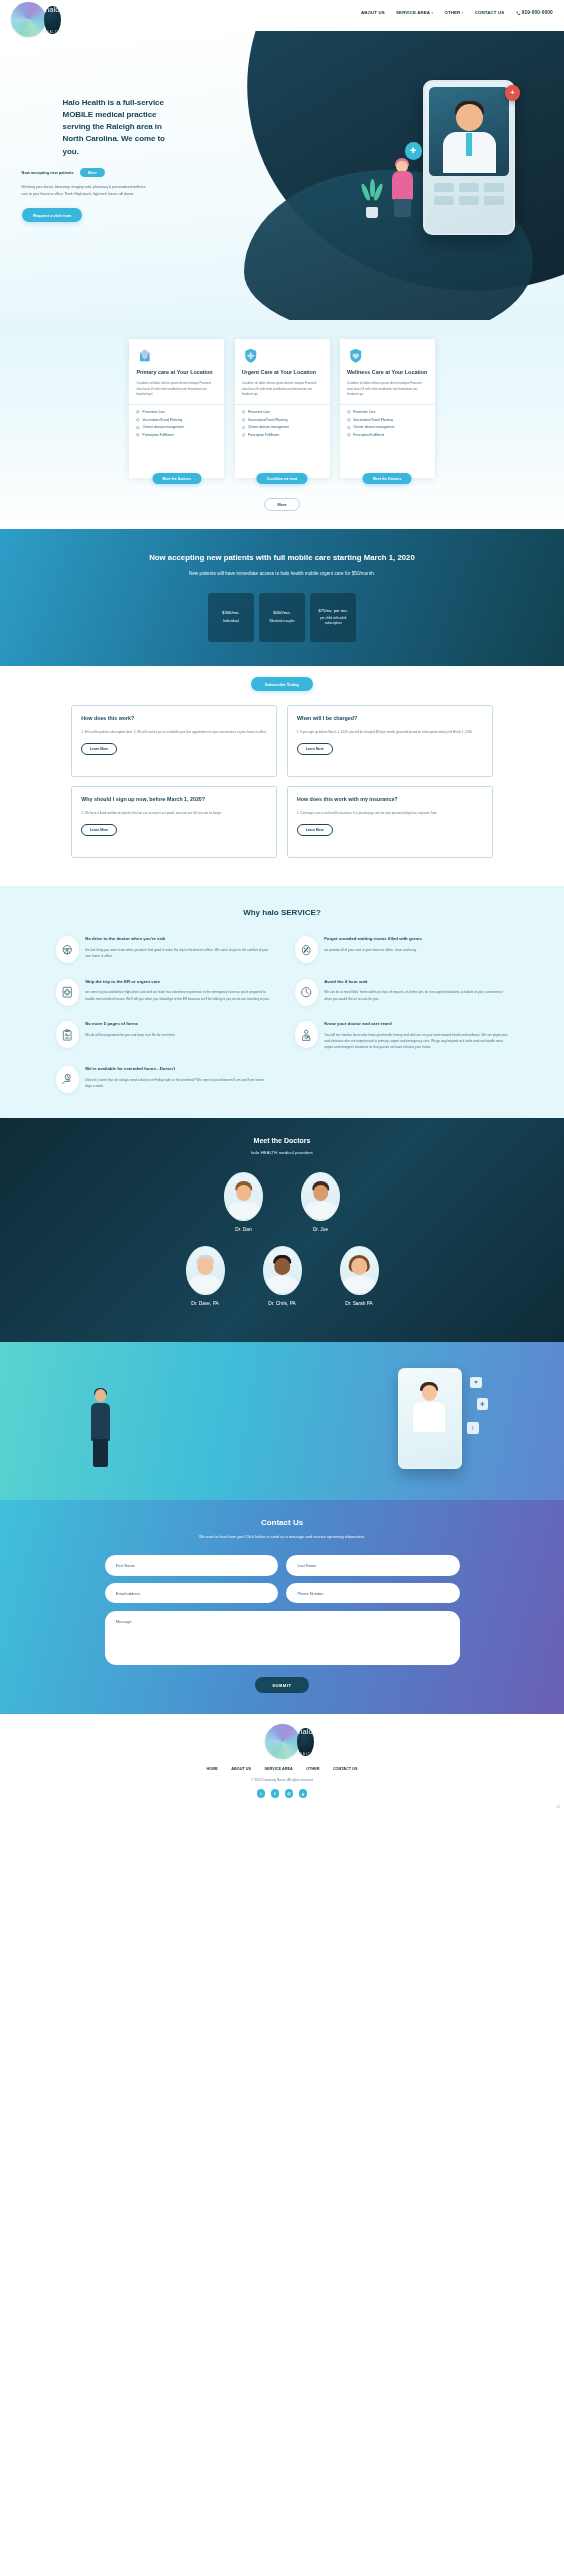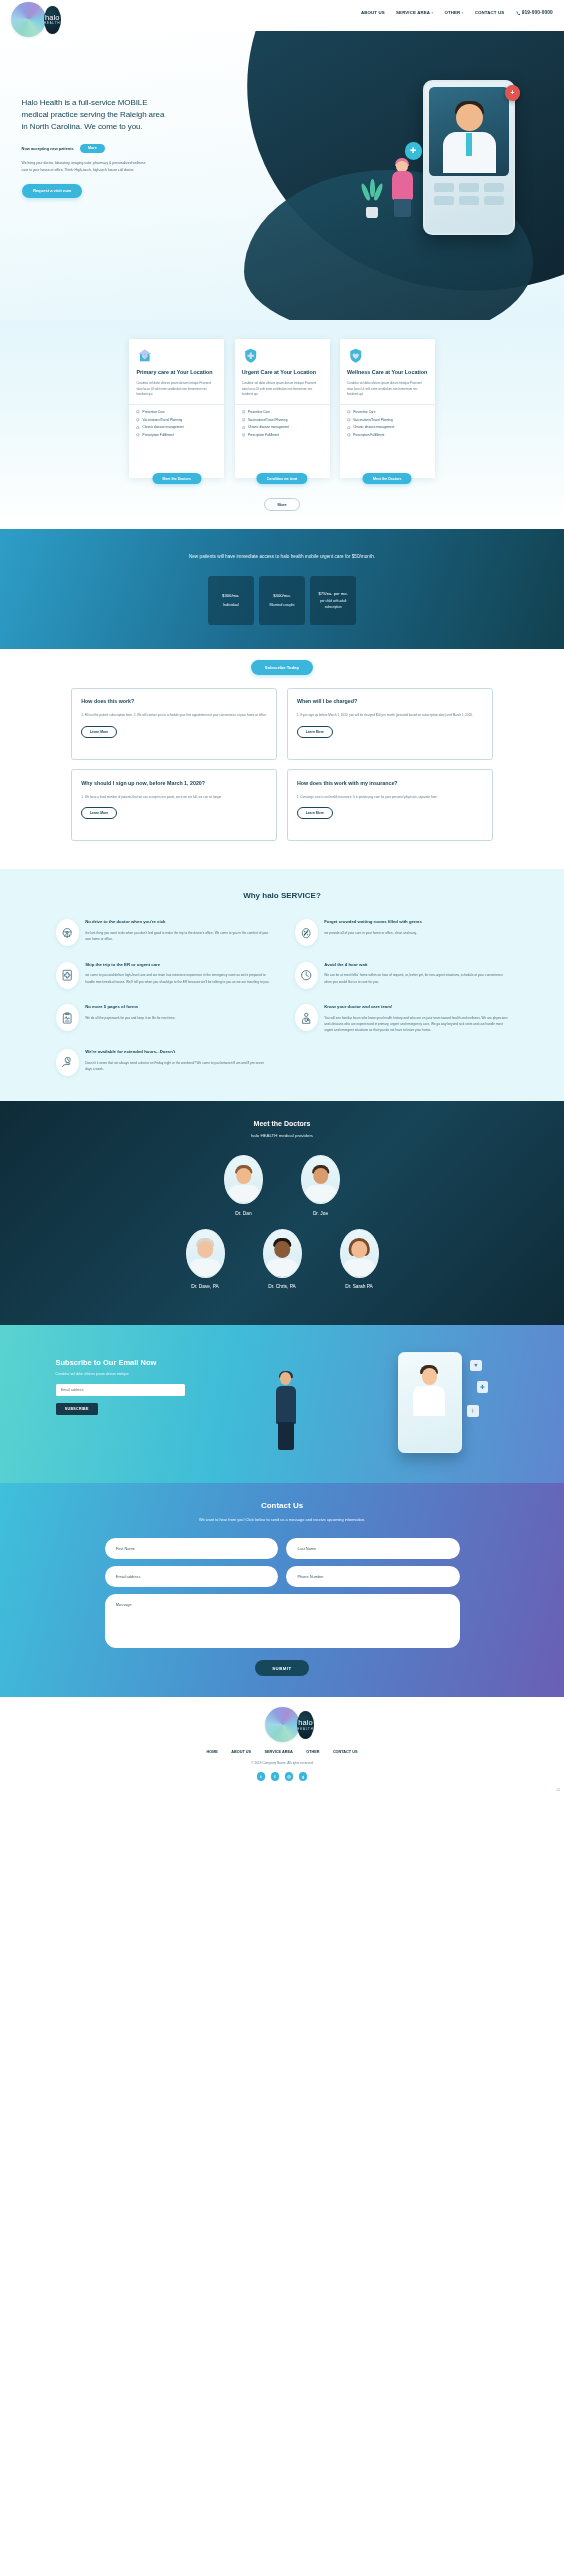--- a/index.html
+++ b/index.html
@@ -26,21 +26,21 @@
     left: 11.3px; top: 2.1px;
     width: 35px; height: 35px;
     border-radius: 50%;
     background: conic-gradient(from 210deg, #8fd7c8, #9fd6e8, #8f9fe0, #a98fd6, #7fc9e4, #a8e0cd, #8fd7c8);
     display: flex; align-items: center; justify-content: center;
     box-shadow: 0 0.5px 2.6px rgba(0,0,0,.12);
   }
   .logo-inner {
     width: 28px; height: 28px; border-radius: 50%;
     background: radial-gradient(circle at 38% 32%, #18404f, #0b2430 75%);
-    display: flex; flex-direction: column; align-items: center; justify-content: center;
+    display: flex; flex-direction: column; align-items: center; justify-content: space-between;
     color: #fff;
     margin-left: 47px;
   }
   .logo-halo { font-size: 7.5px; letter-spacing: 0.1px; line-height: 1; font-weight: 400; }
   .logo-health { font-size: 2.7px; letter-spacing: 1px; margin-top: 1.3px; color: #cfe6ef; }
 
   .nav {
     position: absolute;
     right: 11.3px; top: 10.3px;
     display: flex; align-items: center; gap: 11.3px;
@@ -77,23 +77,24 @@
   }
   .hero-text {
     position: absolute;
     left: 21.6px; top: 66px;
     width: 149px;
     z-index: 6;
   }
   .hero-h1 {
     font-size: 8px;
     line-height: 1.52;
-    font-weight: 400;
+    font-weight: 700;
     color: #1a4658;
     letter-spacing: -0.1px;
+    margin-left: 41px;
   }
   .hero-sub-row {
     margin-top: 10.3px;
     display: flex; align-items: center; gap: 6.2px;
   }
   .hero-sub-label { font-size: 3.9px; font-weight: 700; color: #1a4658; }
   .btn-more-sm {
     background: #3ab6dd;
     color: #fff;
     border: none;
@@ -594,20 +595,21 @@
         <button class="card-btn">Meet the Doctors</button>
       </div>
 
     </div>
     <div class="more-wrap">
       <button class="btn-outline">More</button>
     </div>
   </div>
 
   <div class="pricing">
+    <h2>Now accepting new patients with full mobile care starting March 1, 2020</h2>
     <p>New patients will have immediate access to halo health mobile urgent care for $50/month.</p>
     <div class="tiers">
       <div class="tier">
         <div class="tier-price">$300/mo.</div>
         <div class="tier-label">Individual</div>
       </div>
       <div class="tier">
         <div class="tier-price">$400/mo.</div>
         <div class="tier-label">Married couple</div>
       </div>
@@ -805,27 +807,20 @@
           <div class="dh dv-shirt" style="background:#e06a8c"></div>
           <div class="dh dv-coat"></div>
         </div>
         <div class="doc-name">Dr. Sarah PA</div>
       </div>
     </div>
   </div>
 
   <div class="subscribe">
     <div class="sub-inner">
-      <div class="sub-left">
-        <h2>Subscribe to Our Email Now</h2>
-        <p>Curabitur vel dolor ultrices ipsum dictum tristique</p>
-        <input class="email-input" placeholder="Email address" style="">
-        <br>
-        <button class="btn-subscribe2">SUBSCRIBE</button>
-      </div>
       <div class="sub-illo">
         <div class="si-phone">
           <div class="si-doc-hair"></div>
           <div class="si-doc-head"></div>
           <div class="si-doc-coat"></div>
         </div>
         <div class="si-man">
           <div class="sm-hair"></div>
           <div class="sm-head"></div>
           <div class="sm-body"></div>

